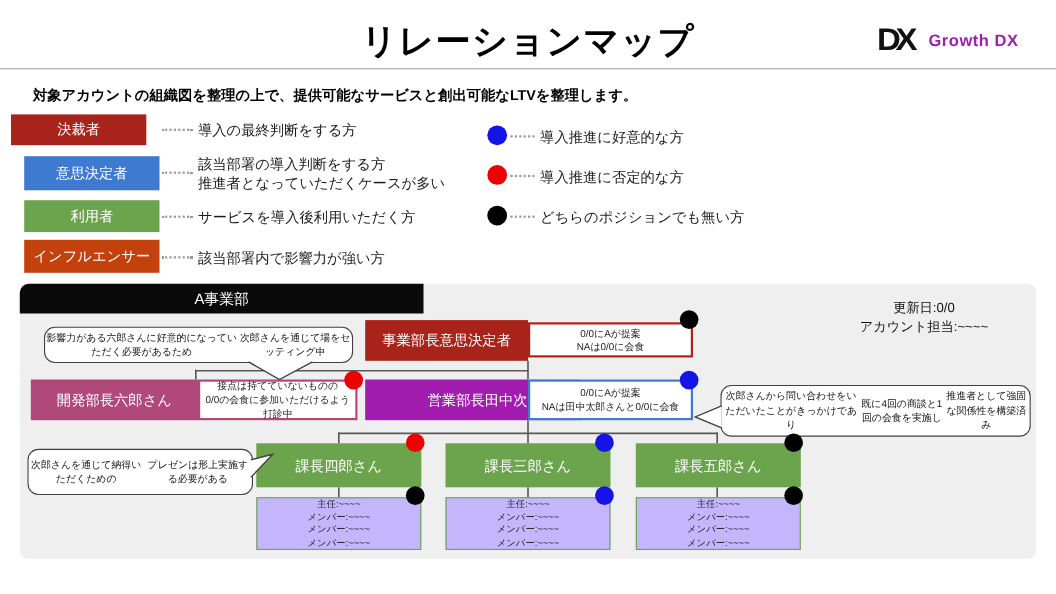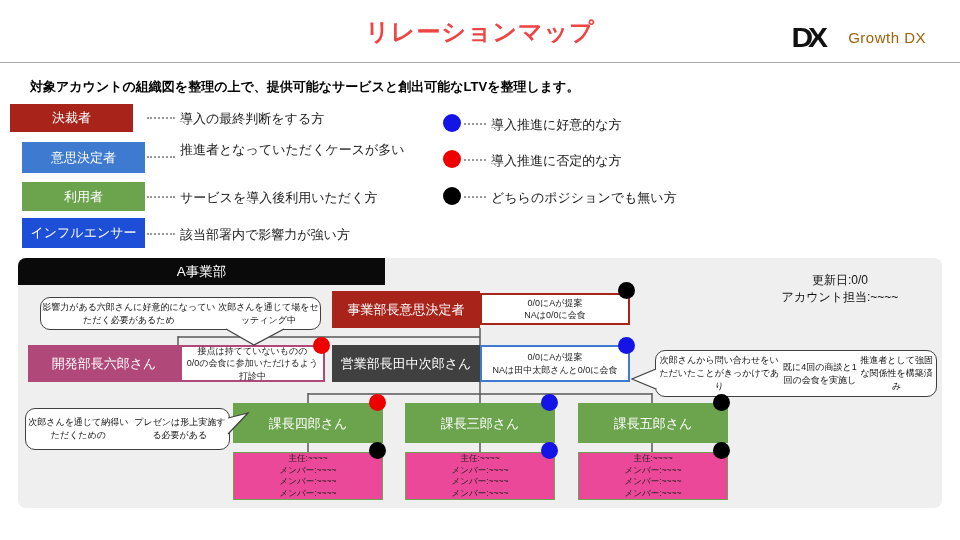--- a/index.html
+++ b/index.html
@@ -5,25 +5,25 @@
   html,body{margin:0;padding:0;}
   body{
     width:960px;height:540px;position:relative;overflow:hidden;
     background:#ffffff;
     font-family:"Liberation Sans","DejaVu Sans",sans-serif;
     color:#111;
   }
   .abs{position:absolute;}
   .title{
     left:0;right:0;top:16px;text-align:center;
-    font-size:24px;font-weight:bold;letter-spacing:1px;color:#ef4444;
+    font-size:32px;font-weight:bold;letter-spacing:1px;color:#000000;
   }
   .logo{right:34px;top:20px;display:flex;align-items:center;gap:15px;}
   .logo-mark{font-size:30px;font-weight:bold;letter-spacing:-5px;color:#111;transform:scaleY(.95);}
-  .logo-text{font-size:15px;font-weight:normal;color:#a16207;margin-left:10px;letter-spacing:.5px;}
+  .logo-text{font-size:15px;font-weight:bold;color:#a21caf;letter-spacing:.5px;}
   .title-rule{left:0;top:62px;width:960px;height:1px;background:#a9a9a9;}
   .subtitle{left:30px;top:78px;font-size:13px;font-weight:bold;color:#000;}
 
   .chip{
     display:flex;align-items:center;justify-content:center;
     color:#fff;font-size:13px;
   }
   .dotline{border-top:2px dotted #999;}
   .ldesc{font-size:13px;color:#1a1a1a;line-height:17px;}
   .sdot{border-radius:50%;width:18px;height:18px;}
@@ -45,21 +45,21 @@
     background:#fff;border:2px solid #888;box-sizing:border-box;
     display:flex;flex-direction:column;align-items:center;justify-content:center;
     text-align:center;font-size:9px;line-height:12.5px;color:#222;
   }
   .callout{
     background:#fff;border:1.2px solid #404040;border-radius:10px;box-sizing:border-box;
     display:flex;flex-direction:row;align-items:center;justify-content:center;
     text-align:center;font-size:9px;line-height:13px;color:#111;z-index:4;
   }
   .team{
-    background:#ec4899;border:1.5px solid #6CA44E;box-sizing:border-box;
+    background:#c4b5fd;border:1.5px solid #6CA44E;box-sizing:border-box;
     display:flex;flex-direction:column;align-items:center;justify-content:center;
     text-align:center;font-size:8.5px;line-height:11.5px;color:#222;
   }
   .dot{border-radius:50%;width:17px;height:17px;z-index:6;}
   svg.overlay{left:0;top:0;pointer-events:none;}
 </style>
 </head>
 <body>
 
 <div class="abs title">リレーションマップ</div>
@@ -70,28 +70,29 @@
 <div class="abs title-rule"></div>
 <div class="abs subtitle">対象アカウントの組織図を整理の上で、提供可能なサービスと創出可能なLTVを整理します。</div>
 
 <div class="abs chip" style="left: 10px; top: 104px; width: 123px; height: 28px; background: rgb(168, 35, 26);">決裁者</div>
 <div class="abs dotline" style="left:147px;top:117px;width:28px"></div>
 <div class="abs ldesc" style="left:180px;top:110px">導入の最終判断をする方</div>
 
 <div class="abs chip" style="left: 22px; top: 142px; width: 123px; height: 31px; background: rgb(61, 122, 208);">意思決定者</div>
 <div class="abs dotline" style="left:147px;top:156px;width:28px"></div>
 <div class="abs ldesc" style="left:180px;top:141px">
+  <div>該当部署の導入判断をする方</div>
   <div>推進者となっていただくケースが多い</div>
 </div>
 
 <div class="abs chip" style="left: 22px; top: 182px; width: 123px; height: 29px; background: rgb(108, 164, 78);">利用者</div>
 <div class="abs dotline" style="left:147px;top:196px;width:28px"></div>
 <div class="abs ldesc" style="left:180px;top:189px">サービスを導入後利用いただく方</div>
 
-<div class="abs chip" style="left: 22px; top: 218px; width: 123px; height: 30px; background: #1d4ed8;">インフルエンサー</div>
+<div class="abs chip" style="left: 22px; top: 218px; width: 123px; height: 30px; background: #c2410c;">インフルエンサー</div>
 <div class="abs dotline" style="left:147px;top:233px;width:28px"></div>
 <div class="abs ldesc" style="left:180px;top:226px">該当部署内で影響力が強い方</div>
 
 <div class="abs sdot" style="left: 443px; top: 114px; background: rgb(20, 20, 230);"></div>
 <div class="abs dotline" style="left:464px;top:123px;width:22px"></div>
 <div class="abs slabel" style="left:491px;top:116px">導入推進に好意的な方</div>
 
 <div class="abs sdot" style="left: 443px; top: 150px; background: rgb(238, 0, 0);"></div>
 <div class="abs dotline" style="left:464px;top:159px;width:22px"></div>
 <div class="abs slabel" style="left:491px;top:152px">導入推進に否定的な方</div>
@@ -134,21 +135,21 @@
 <div class="abs node" style="left: 28px; top: 345px; width: 152px; height: 37px; background: rgb(176, 73, 122);">
   <div>開発部長</div>
   <div>六郎さん</div>
 </div>
 <div class="abs note" style="left: 180px; top: 345px; width: 145px; height: 37px; border-color: rgb(176, 73, 122);">
   <div>接点は持てていないものの</div>
   <div>0/0の会食に参加いただけるよう</div>
   <div>打診中</div>
 </div>
 
-<div class="abs node" style="left: 332px; top: 345px; width: 148px; height: 37px; background: #404040;">
+<div class="abs node" style="left: 332px; top: 345px; width: 148px; height: 37px; background: #a21caf; padding-left: 48px;">
   <div>営業部長</div>
   <div>田中次郎さん</div>
 </div>
 <div class="abs note" style="left: 480px; top: 345px; width: 150px; height: 37px; border-color: rgb(61, 122, 208);">
   <div>0/0にAが提案</div>
   <div>NAは田中太郎さんと0/0に会食</div>
 </div>
 
 <div class="abs node" style="left: 233px; top: 403px; width: 150px; height: 40px; background: rgb(108, 164, 78);">
   <div>課長</div>

